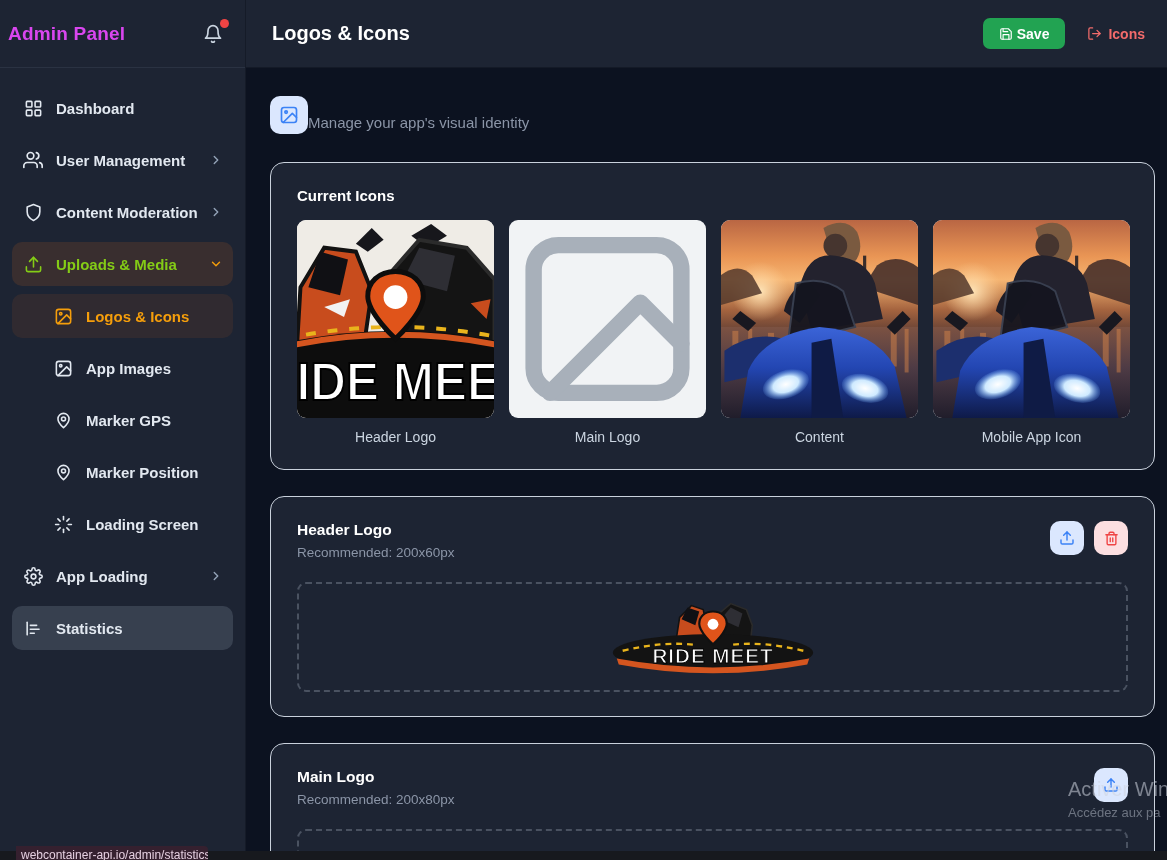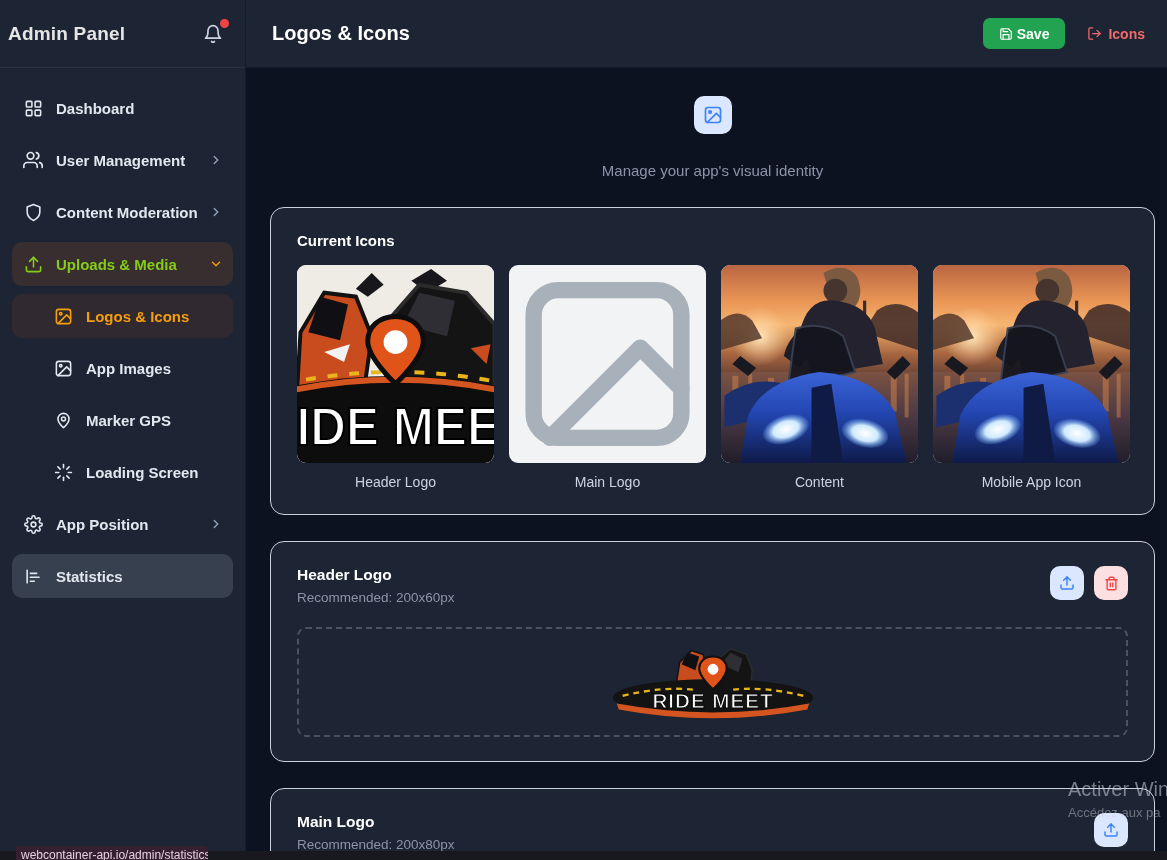--- a/index.html
+++ b/index.html
@@ -5,21 +5,21 @@
   * { margin:0; padding:0; box-sizing:border-box; }
   html,body { width:1167px; height:860px; overflow:hidden; background:#0c1220;
     font-family:"Liberation Sans", sans-serif; position:relative; }
   .app { display:flex; width:1167px; height:860px; }
 
   
   .sidebar { width:246px; background:#1d2433; flex-shrink:0; display:flex; flex-direction:column;
     border-right:1px solid #151b28; }
   .sidebar-header { height:68px; display:flex; align-items:center; justify-content:space-between;
     padding:0 22px 0 8px; border-bottom:1px solid #2a3242; }
-  .sidebar-title { color:#e5e5e5; font-size:19px; font-weight:bold; letter-spacing:.2px; }
+  .sidebar-title { color:#d946ef; font-size:19px; font-weight:bold; letter-spacing:.2px; }
   .bell-wrap { position:relative; cursor:pointer; }
   .bell-wrap svg { display:block; }
   .bell-dot { position:absolute; top:-5px; right:-6px; width:9px; height:9px; border-radius:50%;
     background:#ef4444; }
   .nav { padding:18px 12px; }
   .nav-item { display:flex; align-items:center; height:44px; border-radius:10px; padding:0 10px;
     margin-bottom:8px; color:#e2e8f0; cursor:pointer; }
   .nav-item .icon { width:22px; height:22px; display:flex; align-items:center; justify-content:center;
     margin-right:12px; flex-shrink:0; }
   .nav-item .label { font-size:15px; font-weight:600; flex:1; white-space:nowrap; }
@@ -37,21 +37,21 @@
   .page-title { color:#ffffff; font-size:20px; font-weight:bold; }
   .topbar-actions { display:flex; align-items:center; gap:22px; }
   .save-btn { display:flex; align-items:center; gap:4px; background:#22a352; color:#fff;
     border:none; border-radius:7px; height:31px; padding:0 16px; font-size:14px; font-weight:600;
     cursor:pointer; font-family:inherit;text-align:center; }
   .exit-btn { display:flex; align-items:center; gap:6px; background:none; border:none;
     color:#f26b6b; font-size:14px; font-weight:600; cursor:pointer; font-family:inherit; }
 
   .content { flex:1; padding:28px 12px 0 24px; overflow:hidden; }
 
-  .intro-row { display:flex; align-items:center; gap:14px; margin-bottom:28px;flex-direction:column; }
+  .intro-row { display:flex; align-items:center; margin-bottom:28px; }
   .intro-badge { width:38px; height:38px; border-radius:10px; background:#dbe7fe; display:flex;
     align-items:center; justify-content:center; flex-shrink:0; }
   .intro-sub { color:#8b95a7; font-size:15px; margin-top:14px; }
 
   .card { background:#1d2433; border:1px solid #c9d1dc; border-radius:14px; padding:24px 26px;
     margin-bottom:26px; }
   .card-title { color:#ffffff; font-size:15px; font-weight:bold; }
 
   
   .thumbs { display:flex; gap:15px; margin-top:16px; }
@@ -220,20 +220,29 @@
       <div class="nav-item sub">
         <span class="icon">
           <svg width="19" height="19" viewBox="0 0 24 24" fill="none" stroke="currentColor" stroke-width="2" stroke-linecap="round" stroke-linejoin="round">
               <path d="M12 21s-7-6.1-7-11a7 7 0 0 1 14 0c0 4.9-7 11-7 11z"></path>
               <circle cx="12" cy="10" r="2.5"></circle>
             </svg>
         </span>
         <span class="label">Marker GPS</span>
       </div>
 
+      <div class="nav-item sub">
+        <span class="icon">
+          <svg width="19" height="19" viewBox="0 0 24 24" fill="none" stroke="currentColor" stroke-width="2" stroke-linecap="round" stroke-linejoin="round">
+              <path d="M12 21s-7-6.1-7-11a7 7 0 0 1 14 0c0 4.9-7 11-7 11z"></path>
+              <circle cx="12" cy="10" r="2.5"></circle>
+            </svg>
+        </span>
+        <span class="label">Marker Position</span>
+      </div>
 
       <div class="nav-item sub">
         <span class="icon">
           <svg width="19" height="19" viewBox="0 0 24 24" fill="none" stroke="currentColor" stroke-width="2" stroke-linecap="round">
               <line x1="12" y1="2" x2="12" y2="6"></line>
               <line x1="12" y1="18" x2="12" y2="22"></line>
               <line x1="4.93" y1="4.93" x2="7.76" y2="7.76"></line>
               <line x1="16.24" y1="16.24" x2="19.07" y2="19.07"></line>
               <line x1="2" y1="12" x2="6" y2="12"></line>
               <line x1="18" y1="12" x2="22" y2="12"></line>
@@ -244,21 +253,21 @@
         <span class="label">Loading Screen</span>
       </div>
 
       <div class="nav-item">
         <span class="icon">
           <svg width="19" height="19" viewBox="0 0 24 24" fill="none" stroke="currentColor" stroke-width="2" stroke-linecap="round" stroke-linejoin="round">
               <circle cx="12" cy="12" r="3"></circle>
               <path d="M19.4 15a1.65 1.65 0 0 0 .33 1.82l.06.06a2 2 0 1 1-2.83 2.83l-.06-.06a1.65 1.65 0 0 0-1.82-.33 1.65 1.65 0 0 0-1 1.51V21a2 2 0 1 1-4 0v-.09a1.65 1.65 0 0 0-1-1.51 1.65 1.65 0 0 0-1.82.33l-.06.06a2 2 0 1 1-2.83-2.83l.06-.06a1.65 1.65 0 0 0 .33-1.82 1.65 1.65 0 0 0-1.51-1H3a2 2 0 1 1 0-4h.09a1.65 1.65 0 0 0 1.51-1 1.65 1.65 0 0 0-.33-1.82l-.06-.06a2 2 0 1 1 2.83-2.83l.06.06a1.65 1.65 0 0 0 1.82.33h.09a1.65 1.65 0 0 0 1-1.51V3a2 2 0 1 1 4 0v.09a1.65 1.65 0 0 0 1 1.51h.09a1.65 1.65 0 0 0 1.82-.33l.06-.06a2 2 0 1 1 2.83 2.83l-.06.06a1.65 1.65 0 0 0-.33 1.82v.09a1.65 1.65 0 0 0 1.51 1H21a2 2 0 1 1 0 4h-.09a1.65 1.65 0 0 0-1.51 1z"></path>
             </svg>
         </span>
-        <span class="label">App Position</span>
+        <span class="label">App Loading</span>
         <span class="chev">
           <svg width="14" height="14" viewBox="0 0 24 24" fill="none" stroke="currentColor" stroke-width="2.4" stroke-linecap="round" stroke-linejoin="round">
               <polyline points="9 6 15 12 9 18"></polyline>
             </svg>
         </span>
       </div>
 
       <div class="nav-item hovered">
         <span class="icon">
           <svg width="19" height="19" viewBox="0 0 24 24" fill="none" stroke="currentColor" stroke-width="2" stroke-linecap="round">

